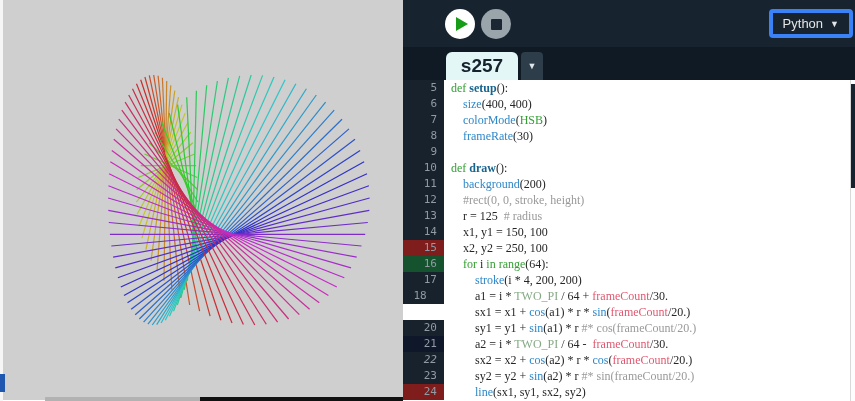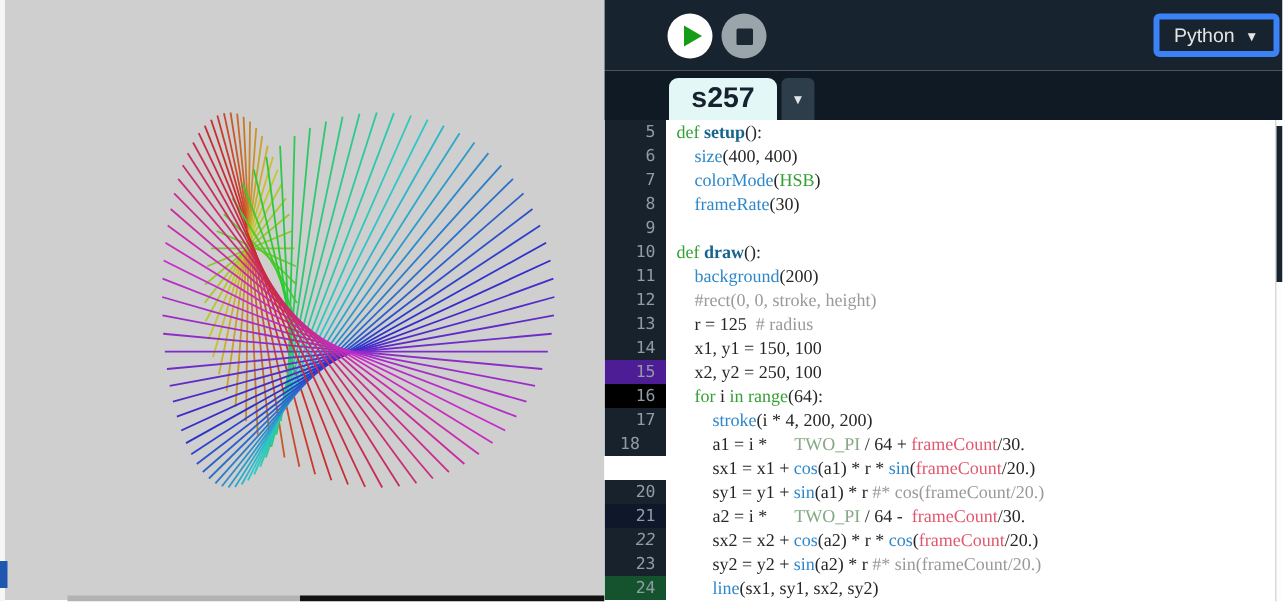--- a/index.html
+++ b/index.html
@@ -44,21 +44,21 @@
     font-family:"DejaVu Sans Mono", monospace; font-size:11px; color:#909ba4; }
   .code-text { white-space:pre; font-family:Liberation Serif, serif; font-size:12px; padding-left:7px; }
 
   
   .tok-pl { color:var(--c-pl); }
   .tok-kw { color:var(--c-kw); }
   .tok-fn { color:var(--c-fn); font-weight:bold; }
   .tok-bi { color:var(--c-bi); }
   .tok-cm { color:var(--c-cm); }
   .tok-fc { color:var(--c-fc); }
-  .tok-cn { color:var(--c-cn);margin-left:15px; }
+  .tok-cn { color:var(--c-cn); }
 
   #scrollbar-track { position:absolute; right:0; top:80px; width:5px; height:321px;
     background:#fdfdfd; border-left:1px solid #d9d9d9; }
   #scrollbar-thumb { position:absolute; right:0; top:4px; width:4px; height:104px; cursor:pointer; }
 </style>
 </head>
 <body>
 
 <div id="app">
 
@@ -191,25 +191,25 @@
         </div>
         <div class="code-row">
           <span class="gutter" style="background: rgb(23, 34, 44);">13</span>
           <span class="code-text"><span class="tok-pl">    r = 125  </span><span class="tok-cm"># radius</span></span>
         </div>
         <div class="code-row">
           <span class="gutter" style="background: rgb(23, 34, 44);">14</span>
           <span class="code-text"><span class="tok-pl">    x1, y1 = 150, 100</span></span>
         </div>
         <div class="code-row">
-          <span class="gutter" style="background: #4c1d95;">15</span>
+          <span class="gutter" style="background: #7f1d1d;">15</span>
           <span class="code-text"><span class="tok-pl">    x2, y2 = 250, 100</span></span>
         </div>
         <div class="code-row">
-          <span class="gutter" style="background: #000000;">16</span>
+          <span class="gutter" style="background: #14532d;">16</span>
           <span class="code-text"><span class="tok-pl">    </span><span class="tok-kw">for</span><span class="tok-pl"> i </span><span class="tok-kw">in</span><span class="tok-pl"> </span><span class="tok-kw">range</span><span class="tok-pl">(64):</span></span>
         </div>
         <div class="code-row">
           <span class="gutter" style="background: rgb(23, 34, 44);">17</span>
           <span class="code-text"><span class="tok-pl">        </span><span class="tok-bi">stroke</span><span class="tok-pl">(i * 4, 200, 200)</span></span>
         </div>
         <div class="code-row">
           <span class="gutter" style="background: rgb(23, 34, 44); text-align: center;">18</span>
           <span class="code-text"><span class="tok-pl">        a1 = i * </span><span class="tok-cn">TWO_PI</span><span class="tok-pl"> / 64 + </span><span class="tok-fc">frameCount</span><span class="tok-pl">/30.</span></span>
         </div>
@@ -227,21 +227,21 @@
         </div>
         <div class="code-row">
           <span class="gutter" style="background: rgb(23, 34, 44); font-style: italic;">22</span>
           <span class="code-text"><span class="tok-pl">        sx2 = x2 + </span><span class="tok-bi">cos</span><span class="tok-pl">(a2) * r * </span><span class="tok-bi">cos</span><span class="tok-pl">(</span><span class="tok-fc">frameCount</span><span class="tok-pl">/20.)</span></span>
         </div>
         <div class="code-row">
           <span class="gutter" style="background: rgb(23, 34, 44);">23</span>
           <span class="code-text"><span class="tok-pl">        sy2 = y2 + </span><span class="tok-bi">sin</span><span class="tok-pl">(a2) * r </span><span class="tok-cm">#* sin(frameCount/20.)</span></span>
         </div>
         <div class="code-row">
-          <span class="gutter" style="background: #14532d;">24</span>
+          <span class="gutter" style="background: #7f1d1d;">24</span>
           <span class="code-text"><span class="tok-pl">        </span><span class="tok-bi">line</span><span class="tok-pl">(sx1, sy1, sx2, sy2)</span></span>
         </div>
       </div>
 
     <div id="scrollbar-track">
       <div id="scrollbar-thumb" style="background: rgb(23, 35, 46);"></div>
     </div>
 
   </div>
 </div>

